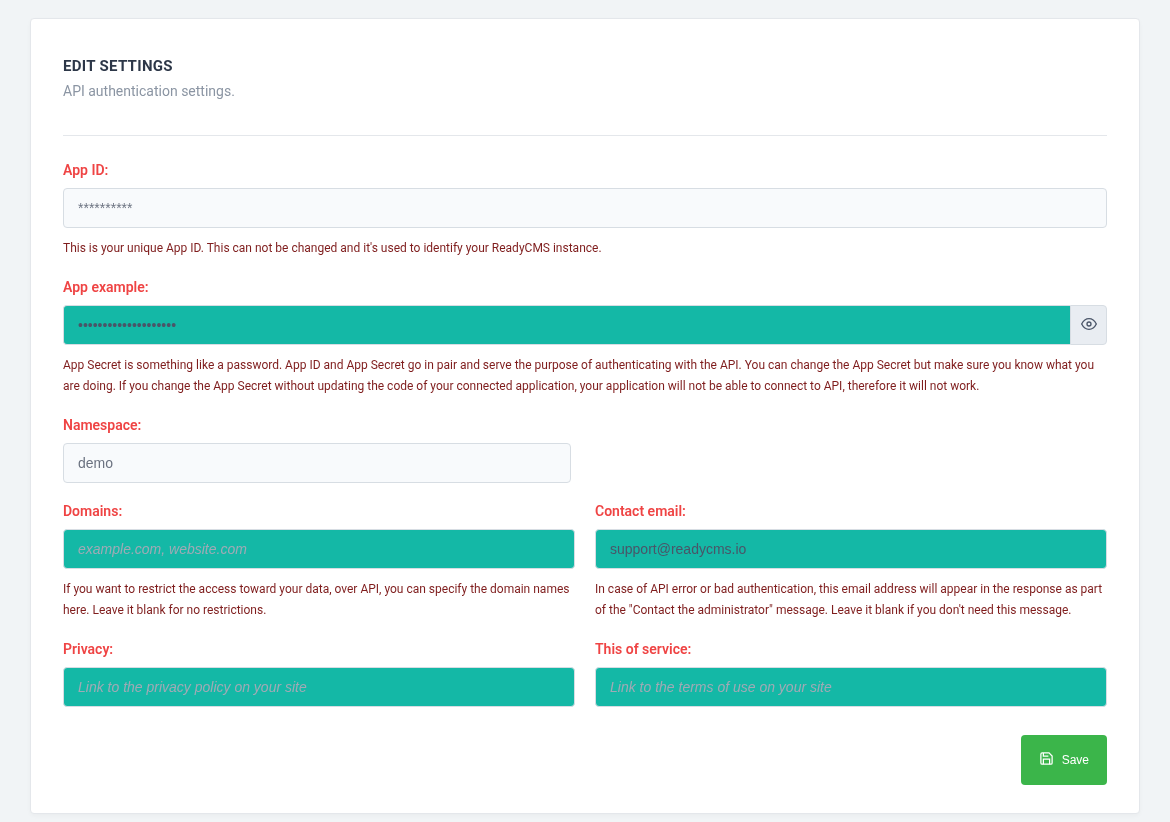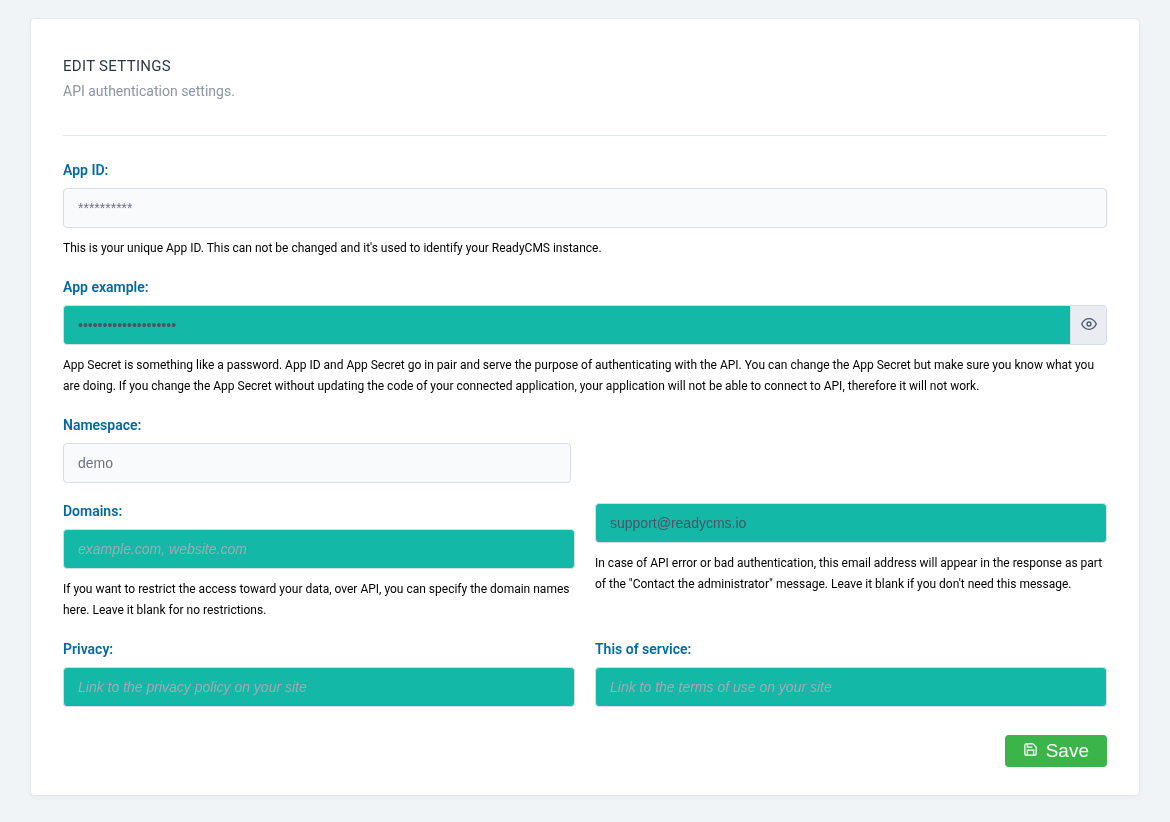--- a/index.html
+++ b/index.html
@@ -16,21 +16,21 @@
     }
     .card {
       background: #ffffff;
       border: 1px solid #e4e7eb;
       border-radius: 4px;
       padding: 38px 32px 28px 32px;
       box-shadow: 0 2px 4px rgba(0,0,0,0.03);
     }
     .page-title {
       font-size: 15px;
-      font-weight: 400;
+      font-weight: 700;
       color: #2d3748;
       letter-spacing: 0.3px;
       margin-bottom: 8px;
     }
     .page-subtitle {
       font-size: 14px;
       color: #8b95a3;
       margin-bottom: 36px;
     }
     hr {
@@ -45,21 +45,21 @@
       display: flex;
       gap: 20px;
     }
     .form-row .form-group {
       flex: 1;
     }
     label {
       display: block;
       font-size: 14px;
       font-weight: 600;
-      color: #0369a1;
+      color: #ef4444;
       margin-bottom: 10px;
     }
     .input-wrap {
       display: flex;
     }
     input[type="text"], input[type="password"] {
       width: 100%;
       height: 40px;
       padding: 8px 14px;
       font-size: 14px;
@@ -96,39 +96,39 @@
     }
     .reveal-btn svg {
       width: 16px;
       height: 16px;
       stroke: #4a5568;
       fill: none;
       stroke-width: 2;
     }
     .help-text {
       font-size: 12px;
-      color: #000000;
+      color: #7f1d1d;
       margin-top: 10px;
       line-height: 1.75;
     }
     .half-width {
       width: calc(50% - 14px);
     }
     .actions {
       display: flex;
       justify-content: flex-end;
       margin-top: 8px;
     }
     .save-btn {
       background: #3bb54a;
       color: #ffffff;
       border: none;
       border-radius: 4px;
-      padding: 5px 18px;
-      font-size: 19px;
+      padding: 16px 18px;
+      font-size: 12px;
       font-weight: 400;
       cursor: pointer;
       display: inline-flex;
       align-items: center;
       gap: 8px;
     }
     .save-btn svg {
       width: 15px;
       height: 15px;
       stroke: #ffffff;
@@ -173,20 +173,21 @@
     <input type="text" readonly="" value="demo" style="">
   </div>
 
   <div class="form-row">
     <div class="form-group">
       <label>Domains:</label>
       <input type="text" placeholder="example.com, website.com" style="">
       <p class="help-text">If you want to restrict the access toward your data, over API, you can specify the domain names here. Leave it blank for no restrictions.</p>
     </div>
     <div class="form-group">
+      <label>Contact email:</label>
       <input type="text" value="support@readycms.io" style="">
       <p class="help-text">In case of API error or bad authentication, this email address will appear in the response as part of the "Contact the administrator" message. Leave it blank if you don't need this message.</p>
     </div>
   </div>
 
   <div class="form-row">
     <div class="form-group">
       <label>Privacy:</label>
       <input type="text" placeholder="Link to the privacy policy on your site" style="">
     </div>

